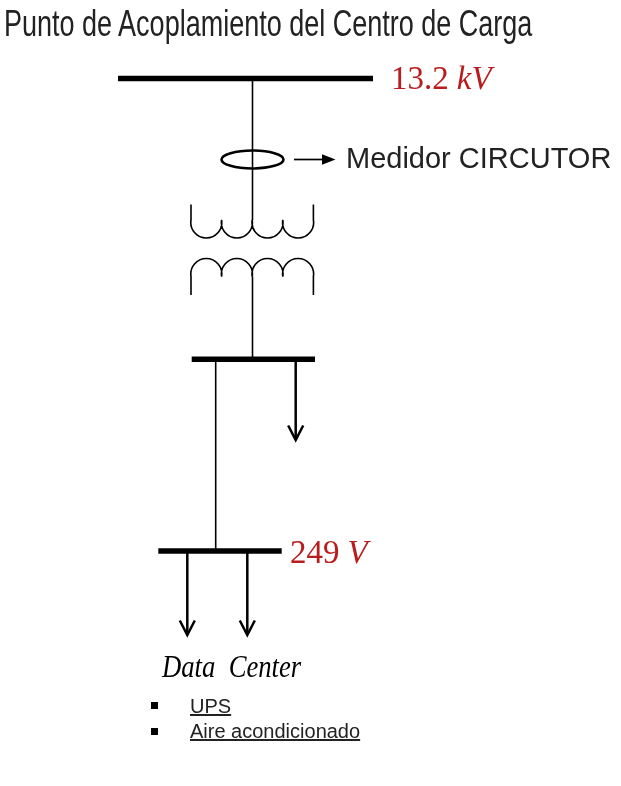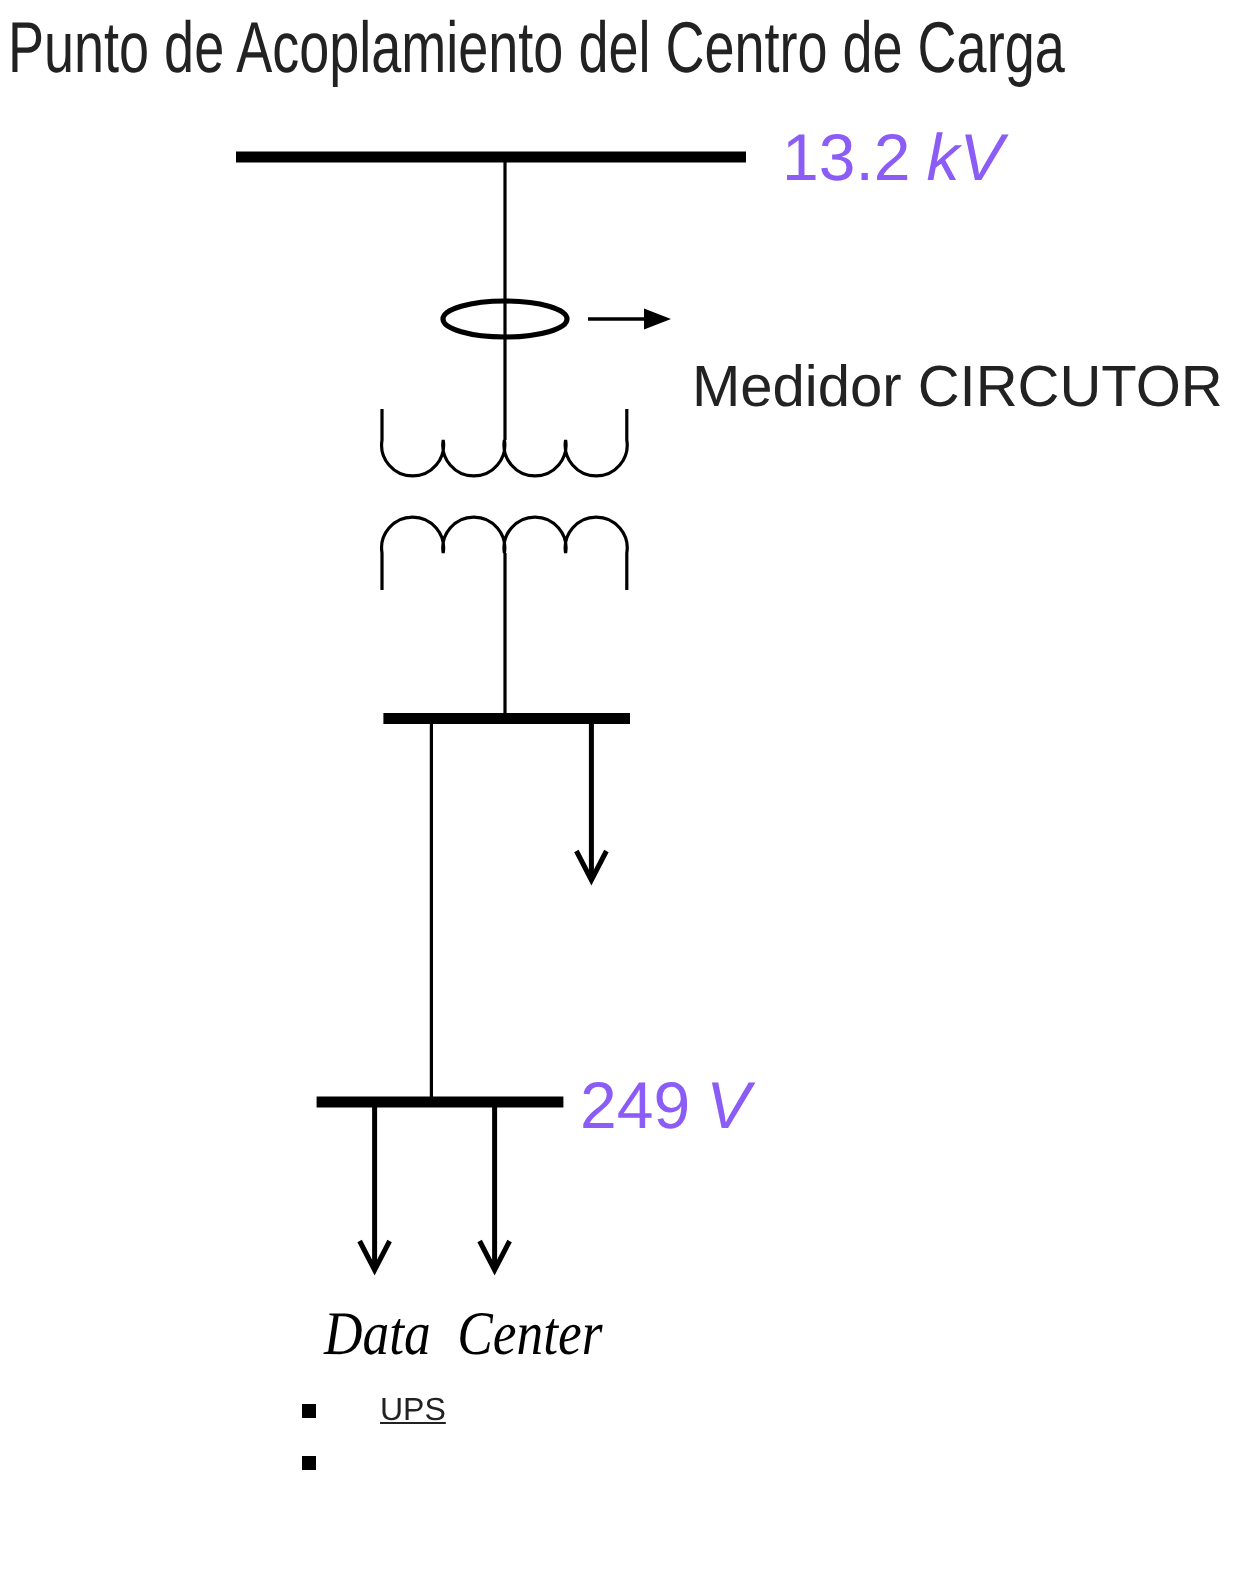--- a/index.html
+++ b/index.html
@@ -1,29 +1,29 @@
 <!DOCTYPE html>
 <html><head>
 <meta charset="utf-8">
 <style>
   html,body{margin:0;padding:0;}
   body{width:621px;height:786px;background:#ffffff;position:relative;overflow:hidden;font-family:"Liberation Sans",sans-serif;color:#111;}
   .abs{position:absolute;}
   #diagram-svg{left:0;top:0;}
   #title{left:4px;top:6px;font-size:36px;line-height:1;transform:scaleX(0.75);transform-origin:left top;white-space:nowrap;color:#222;}
-  #meter-label{left:346px;top:144px;font-size:29px;line-height:1;white-space:nowrap;color:#222;margin-top:36px;}
-  .voltage{font-family:Liberation Sans, sans-serif;font-size:33px;line-height:1;color:#8b5cf6;white-space:nowrap;}
+  #meter-label{left:346px;top:144px;font-size:29px;line-height:1;white-space:nowrap;color:#222;}
+  .voltage{font-family:Liberation Serif, serif;font-size:33px;line-height:1;color:#b91c1c;white-space:nowrap;}
   .voltage .unit{font-style:italic;margin-left:8px;}
   #v1{left:391px;top:62px;}
   #v2{left:290px;top:536px;}
   #load-title{left:162px;top:651px;font-family:"Liberation Serif",serif;font-style:italic;font-size:31px;line-height:1;white-space:pre;transform:scaleX(0.86);transform-origin:left top;color:#000;}
   #load-list{left:151px;top:693px;}
   .load-item{display:flex;align-items:center;height:25.5px;}
   .bullet{width:7px;height:7px;background:#000;margin-right:32px;flex:none;}
-  .load-label{font-size:16px;line-height:1;white-space:nowrap;color:#222;text-decoration:underline;}
+  .load-label{font-size:20px;line-height:1;white-space:nowrap;color:#222;text-decoration:underline;}
 </style>
 </head>
 <body>
 
 <svg id="diagram-svg" class="abs" width="621" height="786" viewBox="0 0 621 786">
   <line x1="118" y1="78.5" x2="373" y2="78.5" stroke="#000" stroke-width="5.5"></line>
   <line x1="252.5" y1="81" x2="252.5" y2="220" stroke="#000" stroke-width="1.6"></line>
   <ellipse cx="252.5" cy="159.5" rx="31" ry="9" fill="none" stroke="#000" stroke-width="2.6"></ellipse>
   <g>
     <line x1="294" y1="159.5" x2="326" y2="159.5" stroke="#000" stroke-width="1.7"></line>
@@ -59,14 +59,15 @@
 
 <div id="load-title" class="abs">Data  Center</div>
 
 <div id="load-list" class="abs">
   <div class="load-item">
     <span class="bullet"></span>
     <span class="load-label">UPS</span>
   </div>
   <div class="load-item">
     <span class="bullet"></span>
+    <span class="load-label">Aire acondicionado</span>
   </div>
 </div>
 
 </body></html>

